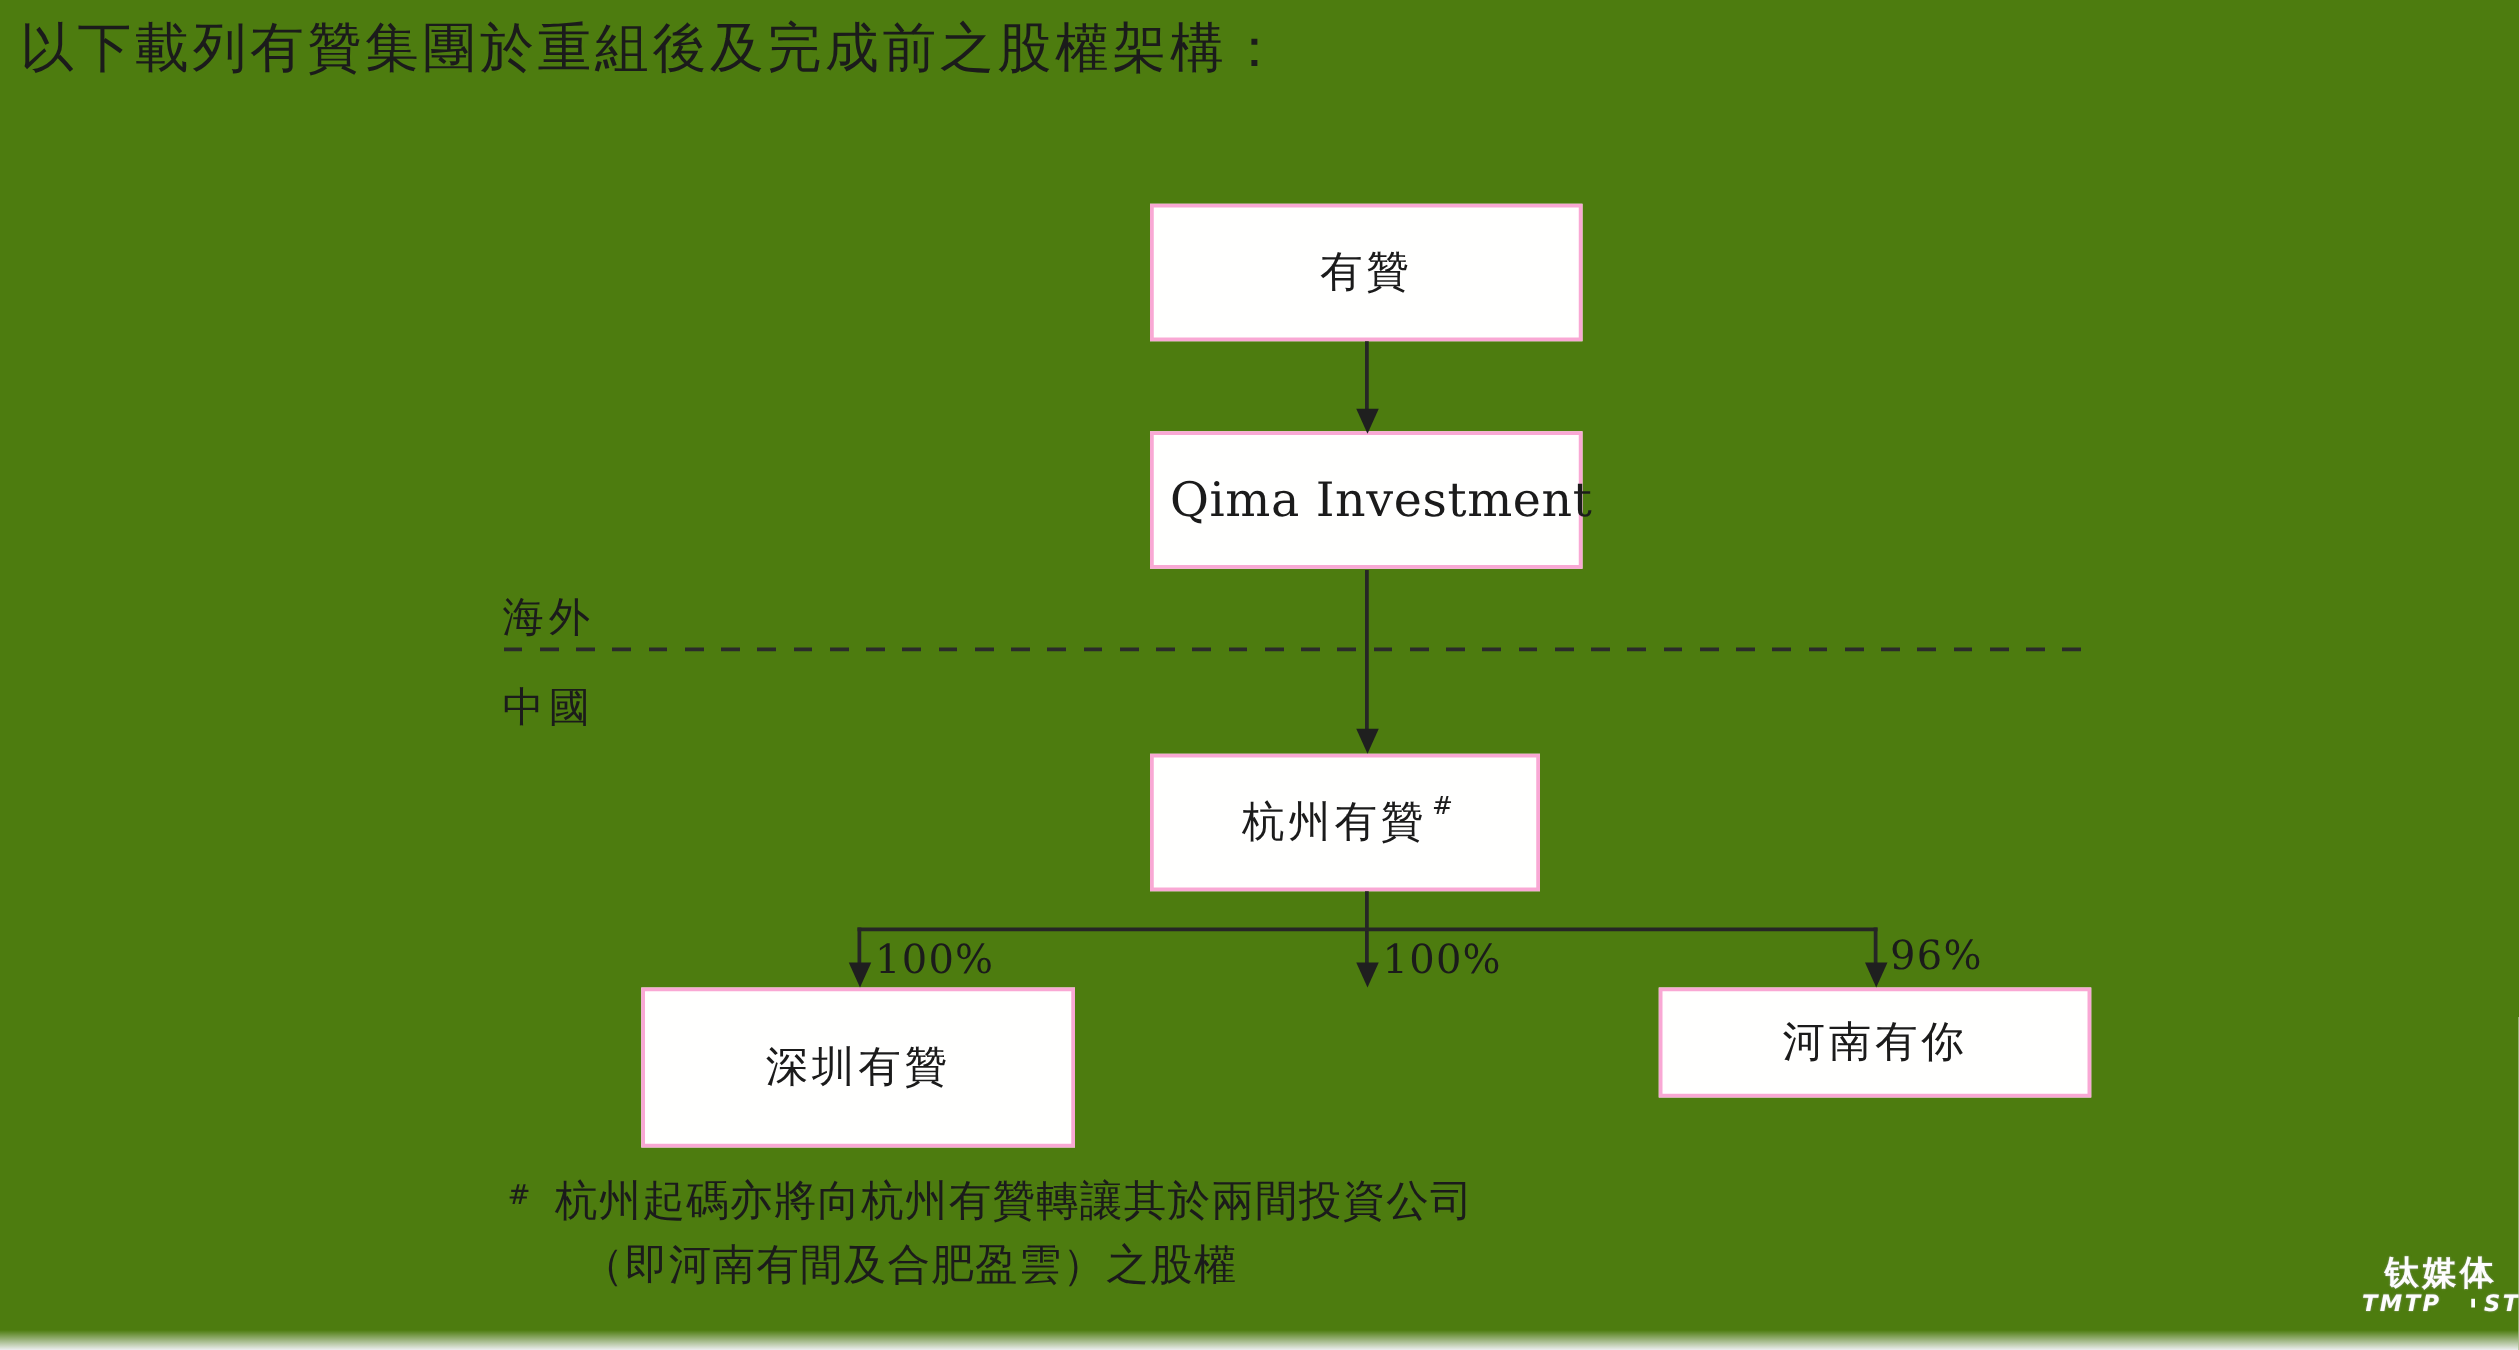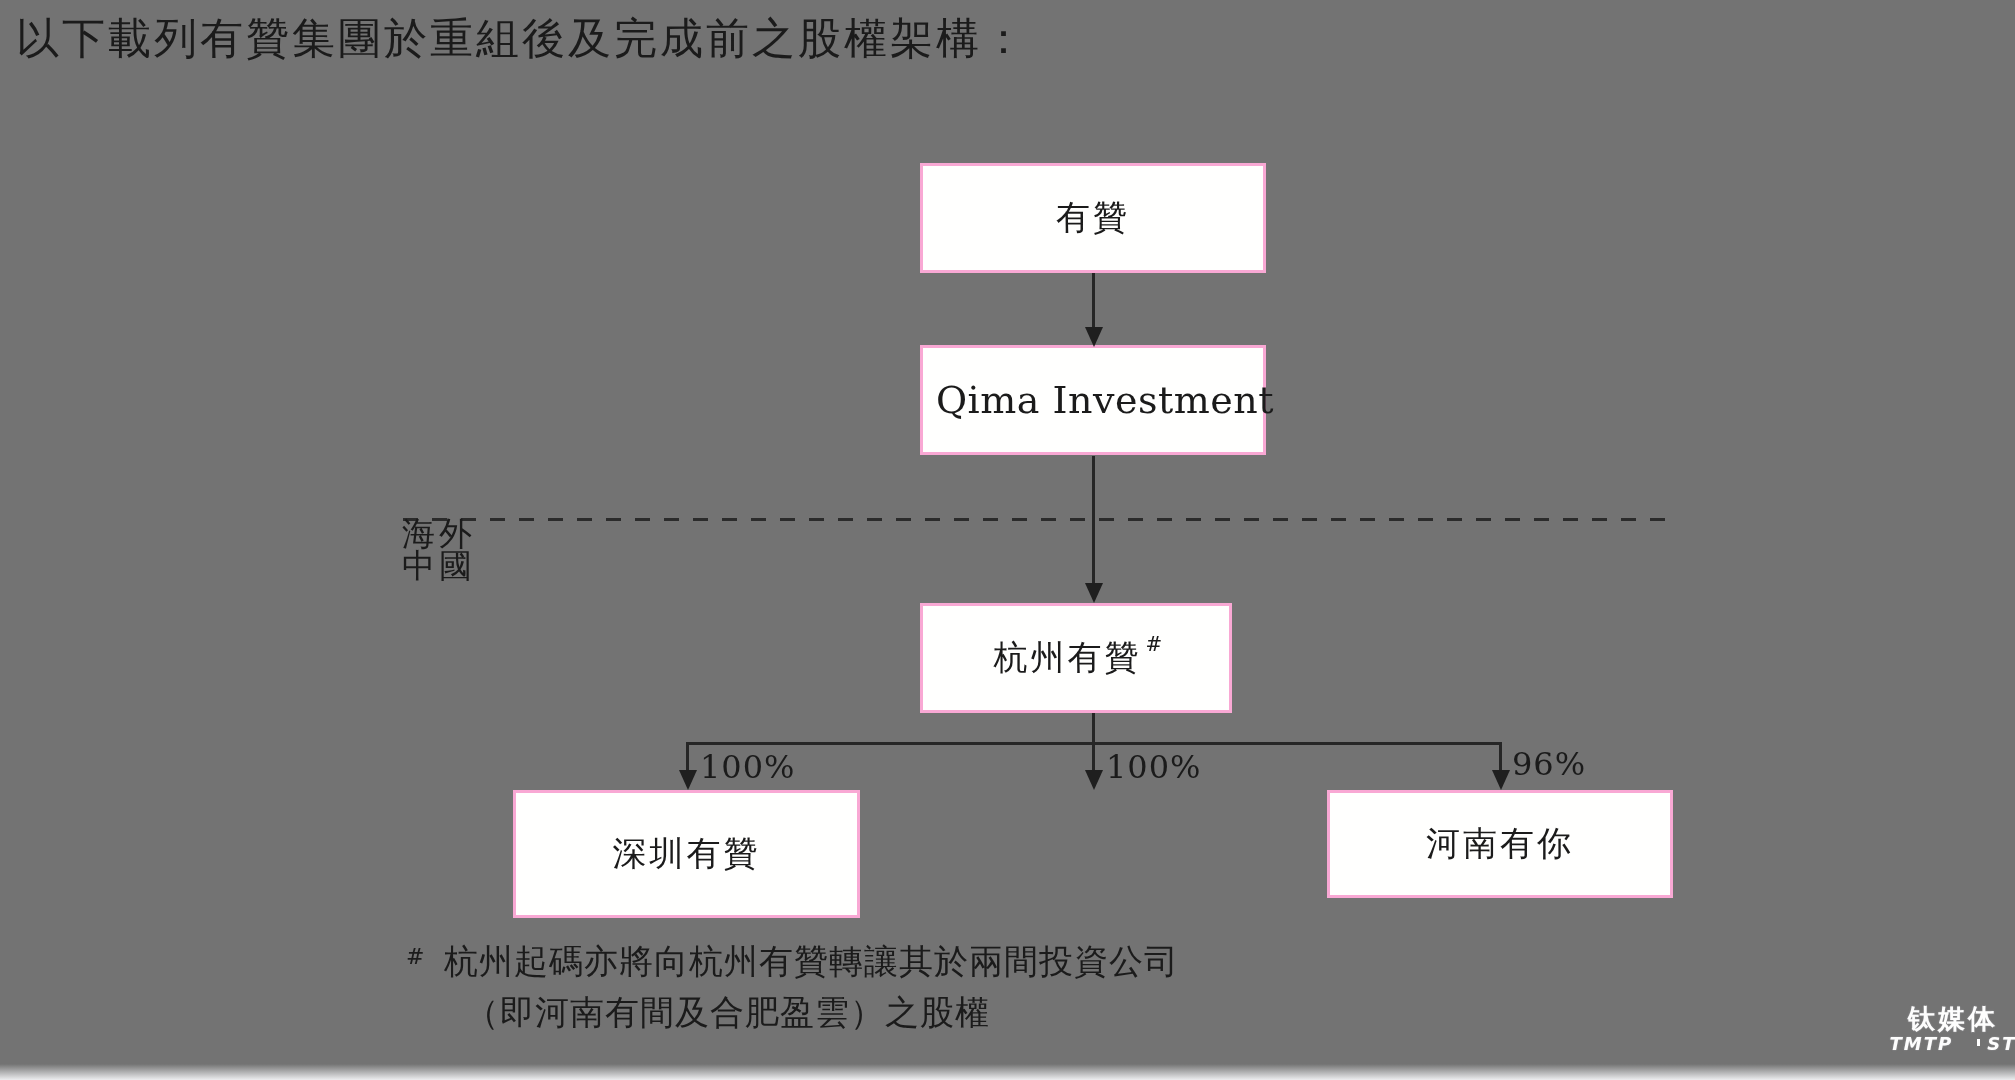--- a/index.html
+++ b/index.html
@@ -1,19 +1,19 @@
 <!DOCTYPE html>
 <html><head>
 <meta charset="utf-8">
 <style>
   html,body{margin:0;padding:0;background:#ffffff;}
   .canvas{
     position:relative;
     width:2015px;height:1080px;
-    background:#737373;
+    background:#4d7c0f;
     overflow:hidden;
     font-family:"DejaVu Serif","Liberation Serif",serif;
     color:#1b1b1b;
   }
   .page-title{
     position:absolute;left:16px;top:10px;
     font-size:43px;letter-spacing:3px;font-weight:500;
     white-space:nowrap;
   }
   
@@ -23,21 +23,21 @@
     display:flex;align-items:center;justify-content:center;
     font-size:34px;letter-spacing:3px;white-space:nowrap;
   }
   .node.latin{font-size:38px;letter-spacing:0.5px;}
   .node .sup{font-size:20px;vertical-align:top;position:relative;top:-14px;left:4px;letter-spacing:0;}
   #box-youzan   {left:920px;top:163px;width:346px;height:110px;}
   #box-qima     {left:920px;top:345px;width:346px;height:110px;padding-left:24px;}
   #box-hangzhou {left:920px;top:603px;width:312px;height:110px;justify-content:center;}
   #box-shenzhen {left:513px;top:790px;width:347px;height:128px;}
   #box-canyin   {left:920px;top:790px;width:346px;height:108px;}
-  #box-henan    {left:1327px;top:790px;width:346px;height:108px;}
+  #box-henan    {left:1327px;top:790px;width:346px;height:88px;}
   
   .vline{position:absolute;width:3px;background:#262626;}
   .hline{position:absolute;height:3px;background:#262626;}
   #line-youzan-qima   {left:1092px;top:273px;height:56px;}
   #line-qima-hangzhou {left:1092px;top:456px;height:129px;}
   #line-hangzhou-drop {left:1092px;top:713px;height:59px;}
   #branch-h           {left:686px;top:742px;width:816px;}
   #drop-left          {left:686px;top:742px;height:30px;}
   #drop-right         {left:1499px;top:742px;height:30px;}
   .arrow-down{
@@ -49,21 +49,21 @@
   #arrow-2{left:1085px;top:583px;}
   #arrow-3{left:1085px;top:770px;}
   #arrow-left{left:679px;top:770px;}
   #arrow-right{left:1492px;top:770px;}
   
   .dashline{
     position:absolute;left:403px;top:518px;width:1268px;height:3px;
     background:repeating-linear-gradient(90deg,#2b2b2b 0 15px,transparent 15px 29px);
   }
   .region-label{position:absolute;left:402px;font-size:33px;letter-spacing:4px;}
-  #label-overseas{top:472px;margin-top:40px;}
+  #label-overseas{top:472px;}
   #label-china{top:544px;}
   
   .pct{position:absolute;font-size:32px;letter-spacing:1px;}
   #pct-shenzhen{left:700px;top:748px;}
   #pct-canyin  {left:1106px;top:748px;}
   #pct-henan   {left:1512px;top:745px;}
   
   .footnote-marker{position:absolute;left:406px;top:944px;font-size:22px;font-style:italic;}
   .footnote{position:absolute;left:444px;top:936px;font-size:34px;line-height:51px;letter-spacing:1px;}
   .footnote .fn-line2{padding-left:21px;}

